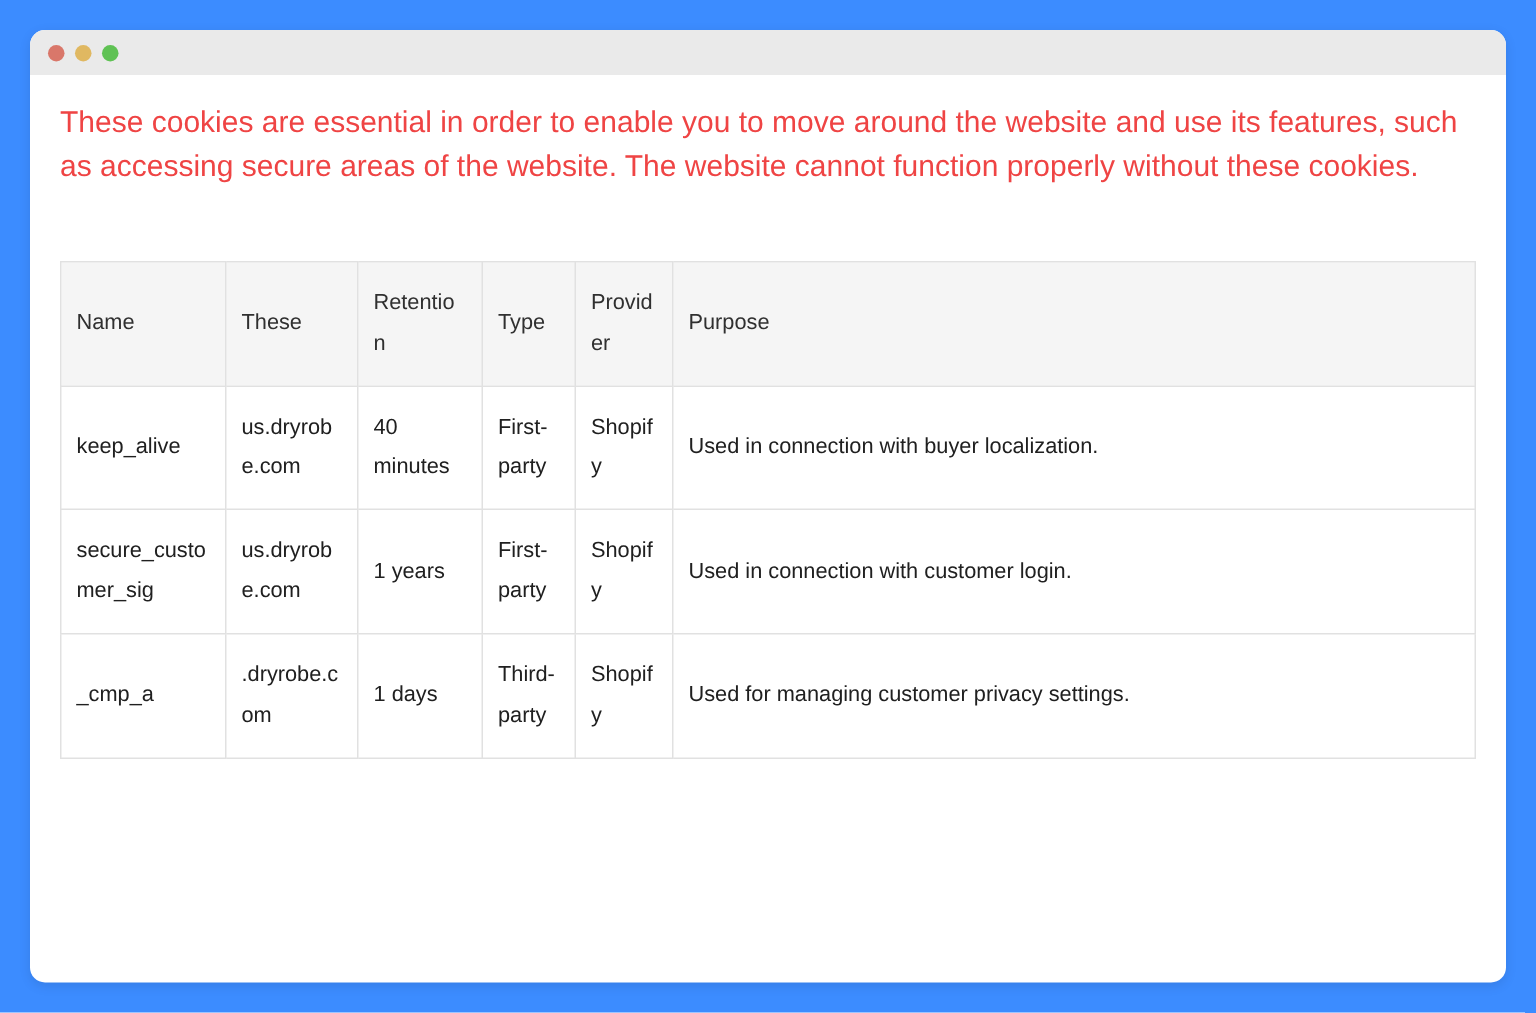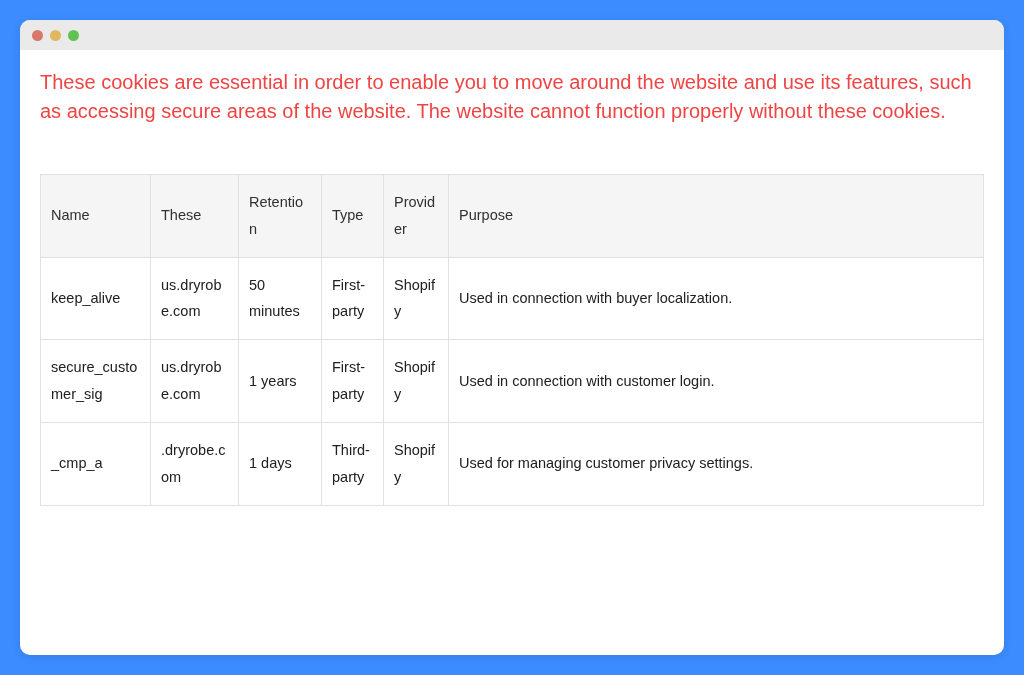--- a/index.html
+++ b/index.html
@@ -106,21 +106,21 @@
           <th class="col-retention">Retention</th>
           <th class="col-type">Type</th>
           <th class="col-provider">Provider</th>
           <th class="col-purpose">Purpose</th>
         </tr>
       </thead>
       <tbody>
         <tr>
           <td>keep_alive</td>
           <td>us.dryrobe.com</td>
-          <td>50 minutes</td>
+          <td>40 minutes</td>
           <td>First-party</td>
           <td>Shopify</td>
           <td>Used in connection with buyer localization.</td>
         </tr>
         <tr>
           <td>secure_customer_sig</td>
           <td>us.dryrobe.com</td>
           <td>1 years</td>
           <td>First-party</td>
           <td>Shopify</td>

